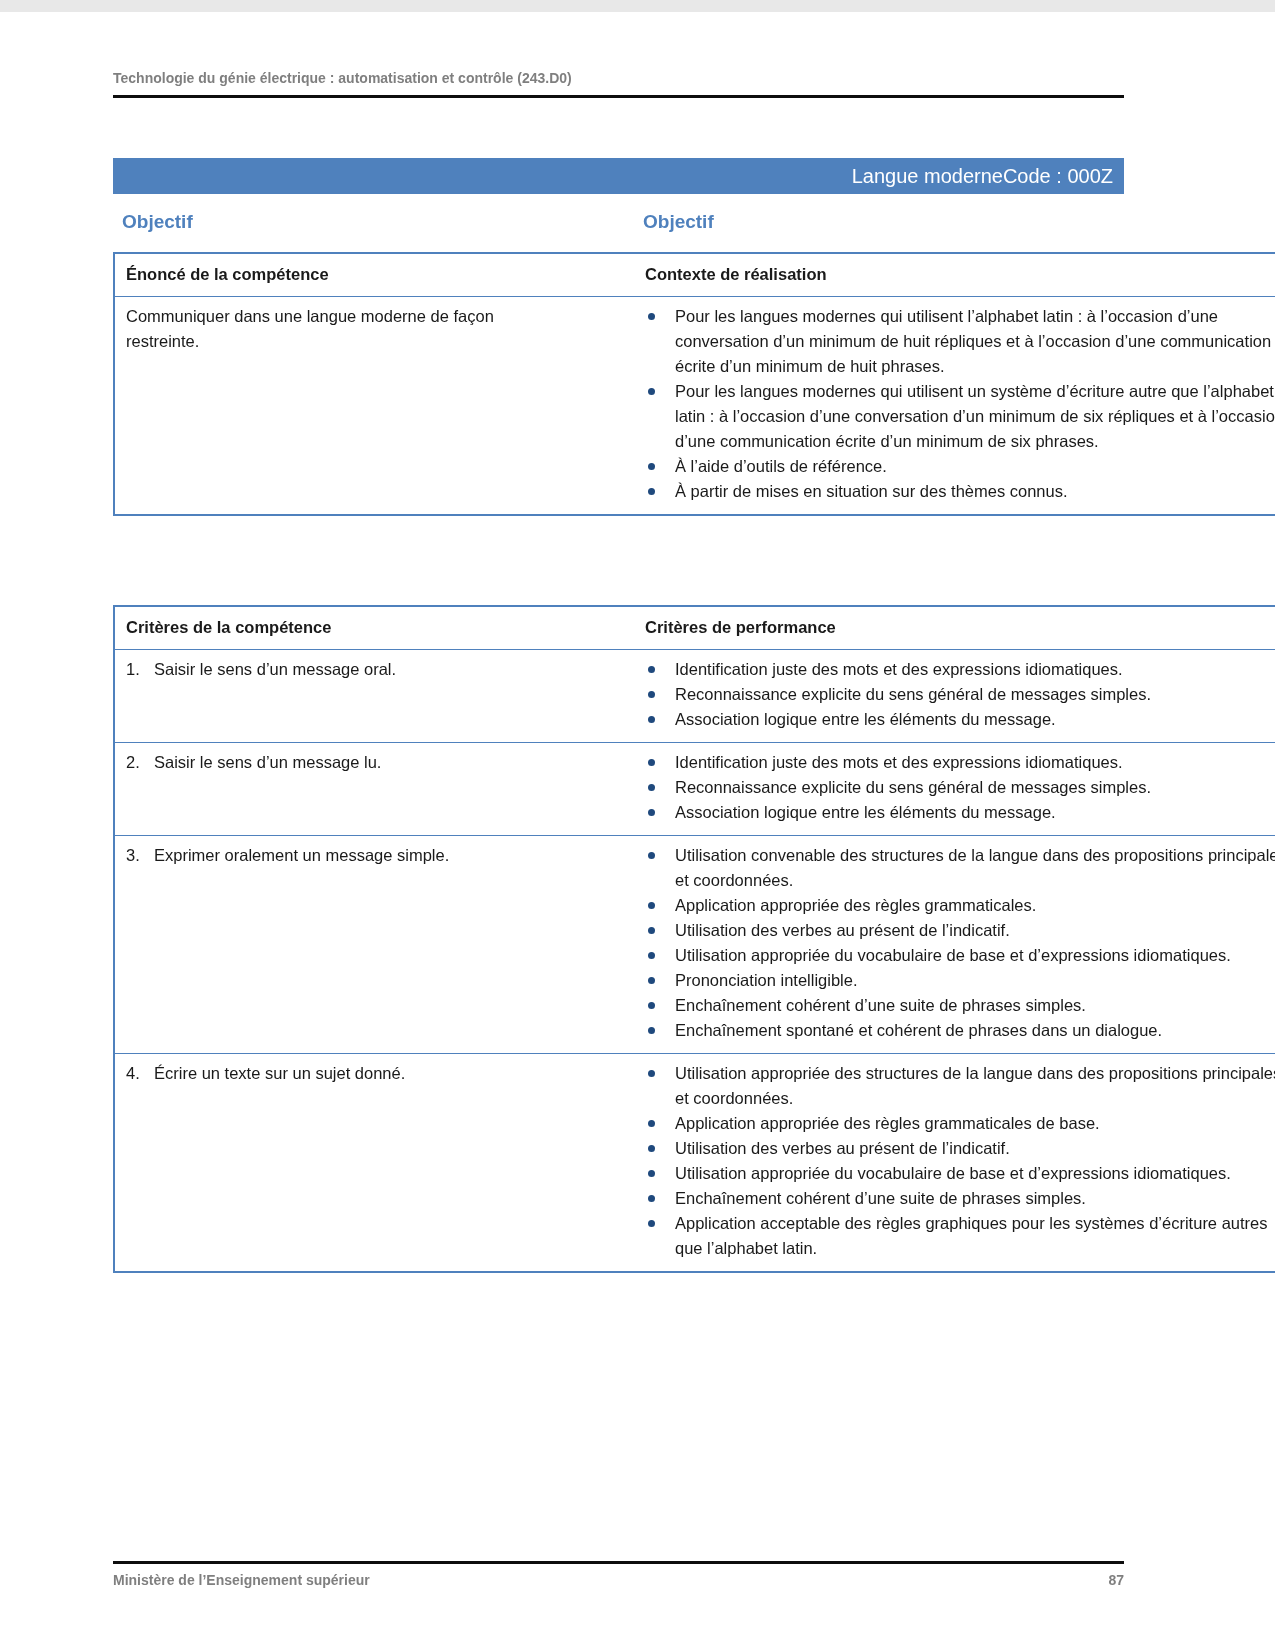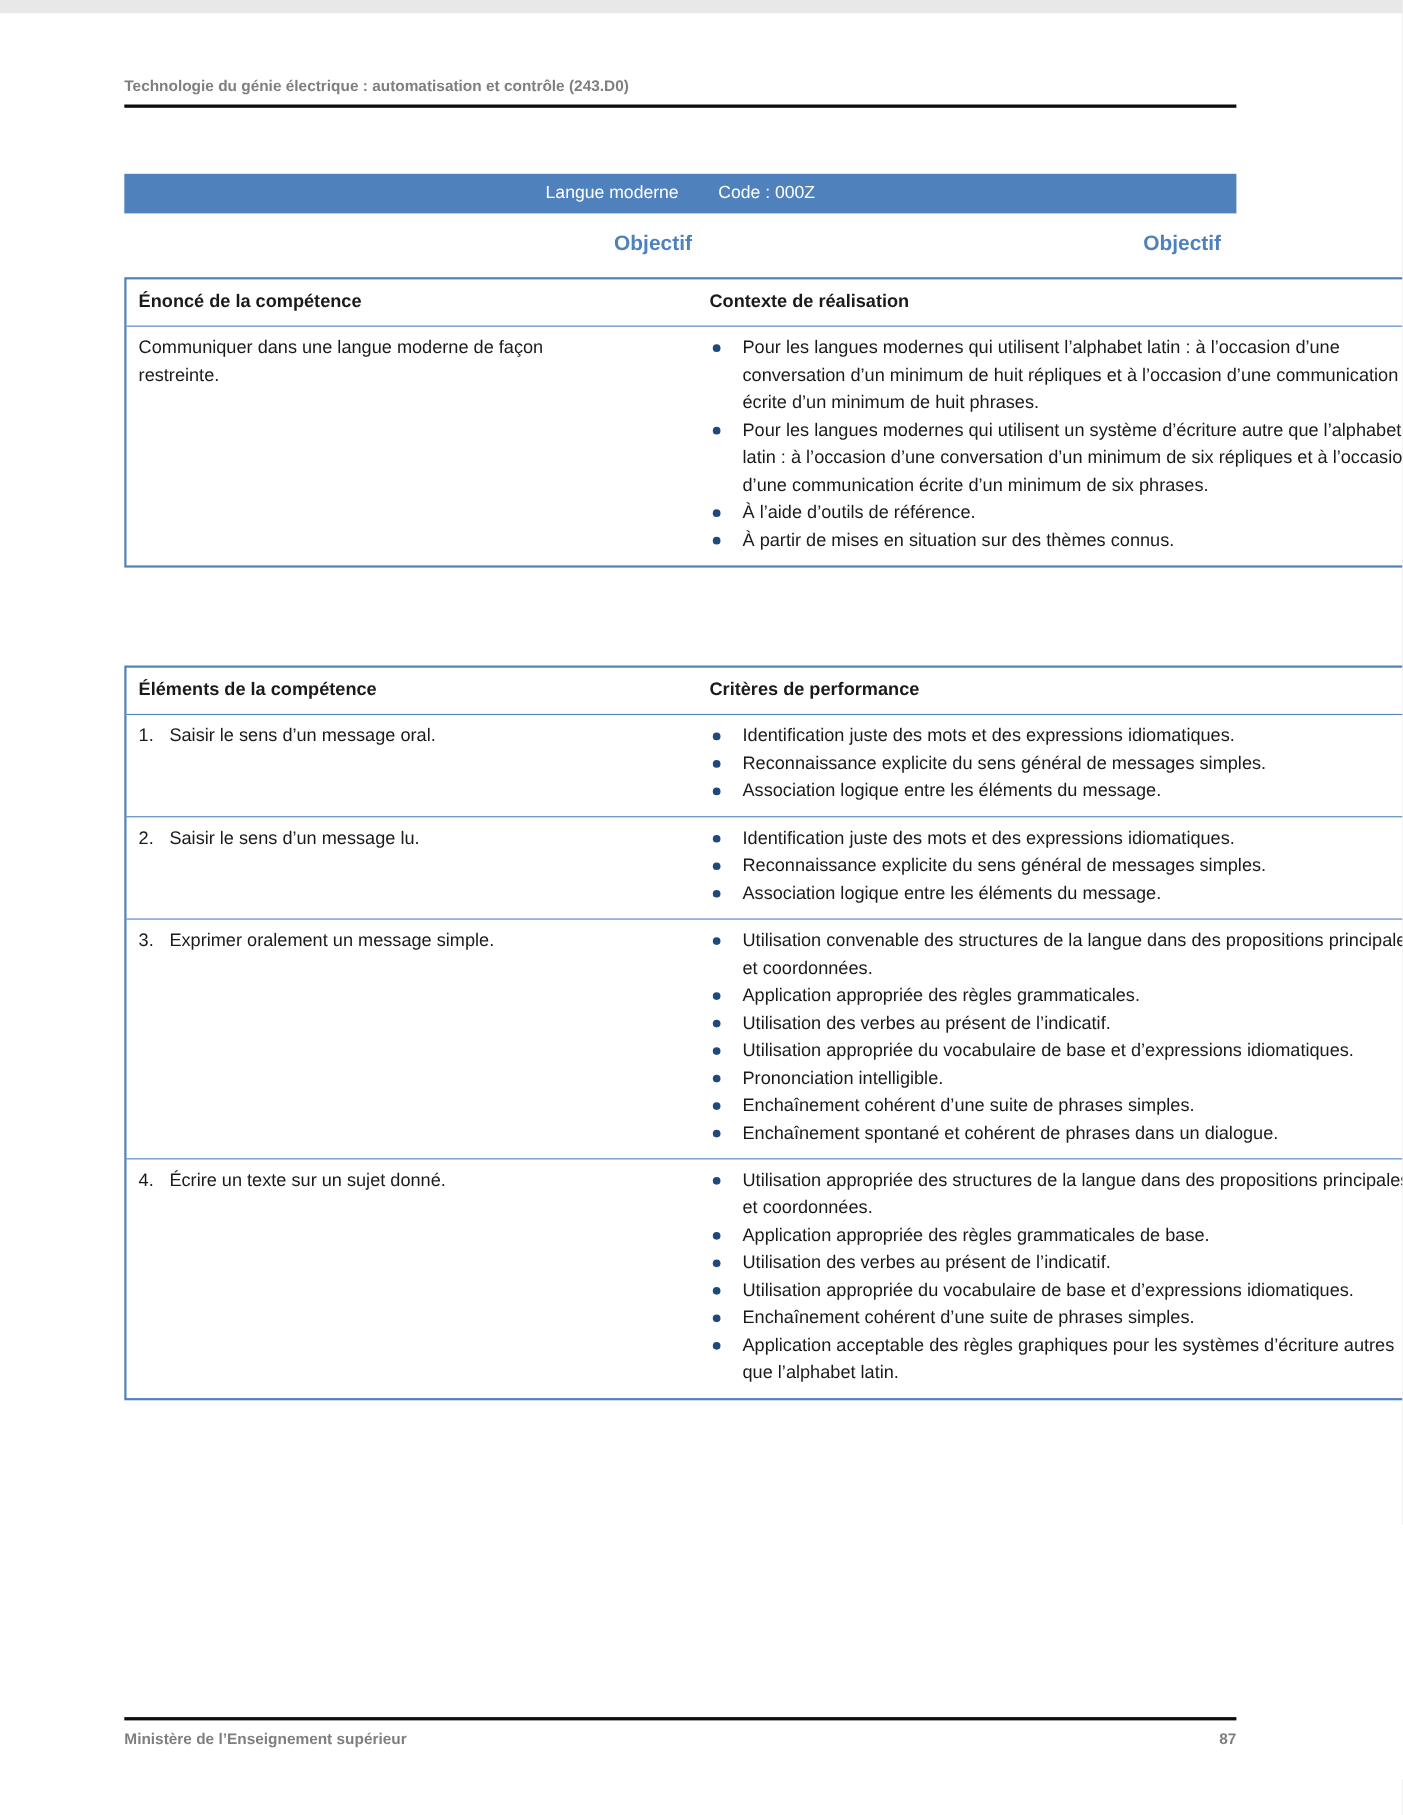--- a/index.html
+++ b/index.html
@@ -17,27 +17,27 @@
   .doc-header {
     position:absolute; top:58px; left:113px; width:1011px;
     padding-bottom:9px;
     border-bottom:3px solid #0d0d0d;
     font-size:14px; font-weight:bold; color:#7f7f7f;
   }
   
   .banner {
     position:absolute; top:146px; left:113px; width:1011px; height:36px;
     background:#4f81bd; color:#ffffff;
-    display:flex; justify-content:center; align-items:center;
-    padding:0 11px; font-size:16px;gap:36px;
+    display:flex; justify-content:flex-end; align-items:center;
+    padding:0 11px; font-size:20px;
   }
   
   .col-headings {
-    position:absolute; top:199px; left:99px; width:1011px;
-    display:flex; font-size:19px; font-weight:bold; color:#4f81bd;text-align:right;
+    position:absolute; top:199px; left:113px; width:1011px;
+    display:flex; font-size:19px; font-weight:bold; color:#4f81bd;
   }
   .col-headings .lh { width:530px; padding-left:9px; }
   .col-headings .rh { flex:1; padding-left:0; }
   
   .tbl {
     position:absolute; left:113px; width:1213px;
     border:2px solid #4f81bd; background:#fff;
     font-size:16.5px; line-height:25px;
   }
   .tbl1 { top:240px; }
@@ -100,21 +100,21 @@
           <li>Pour les langues modernes qui utilisent un système d’écriture autre que l’alphabet latin : à l’occasion d’une conversation d’un minimum de six répliques et à l’occasion d’une communication écrite d’un minimum de six phrases.</li>
           <li>À l’aide d’outils de référence.</li>
           <li>À partir de mises en situation sur des thèmes connus.</li>
         </ul>
       </div>
     </div>
   </div>
 
   <div class="tbl tbl2">
     <div class="tbl-hrow">
-      <div class="hl">Éléments de la compétence</div>
+      <div class="hl">Critères de la compétence</div>
       <div class="hr">Critères de performance</div>
     </div>
 
     <div class="tbl-row">
       <div class="cell-left">
         <span class="item-num">1.</span><span>Saisir le sens d’un message oral.</span>
       </div>
       <div class="cell-right">
         <ul class="bullets">
           <li>Identification juste des mots et des expressions idiomatiques.</li>

